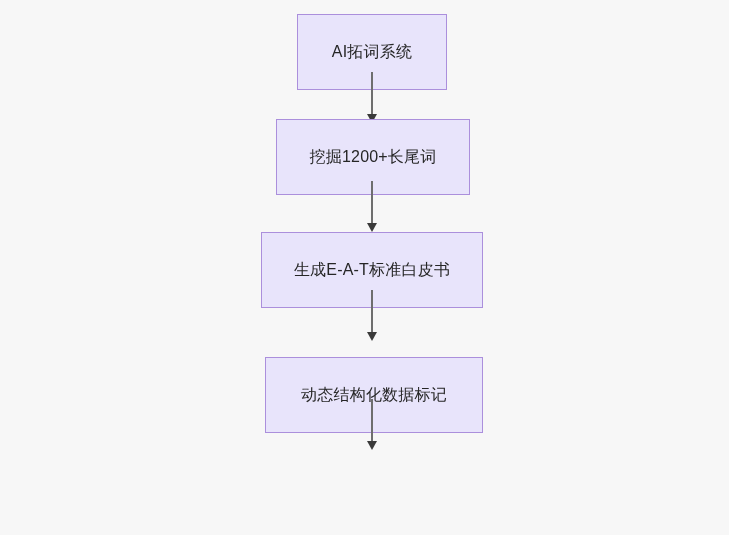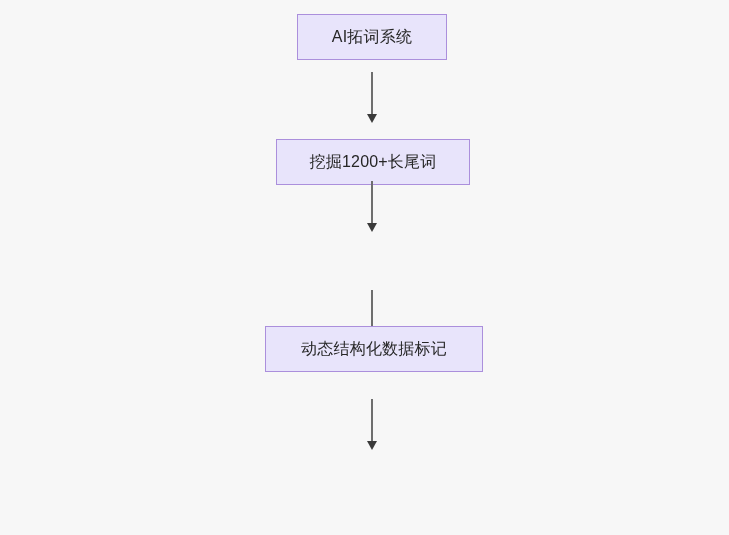--- a/index.html
+++ b/index.html
@@ -19,21 +19,21 @@
     height: 535px;
   }
   .node {
     position: absolute;
     box-sizing: border-box;
     background: #e8e4fb;
     border: 1px solid #ab8fdc;
     display: flex;
     align-items: center;
     justify-content: center;
-    height: 46px;
+    height: 76px;
   }
   .node-label {
     font-size: 16px;
     line-height: 1;
     color: #262626;
     letter-spacing: 0.2px;
     white-space: nowrap;
     font-family: "Liberation Sans", "DejaVu Sans", sans-serif;
   }
   .edge {
@@ -46,23 +46,23 @@
     position: absolute;
     left: 367px;
     width: 0;
     height: 0;
     border-left: 5px solid transparent;
     border-right: 5px solid transparent;
     border-top: 9px solid #3a3a3a;
   }
   
   #node-1 { left: 297px; top: 14px;  width: 150px; }
-  #node-2 { left: 276px; top: 139px; width: 194px; }
+  #node-2 { left: 276px; top: 119px; width: 194px; }
   #node-3 { left: 261px; top: 232px; width: 222px; }
-  #node-4 { left: 265px; top: 326px; width: 218px; }
+  #node-4 { left: 265px; top: 357px; width: 218px; }
   #node-5 { left: 254px; top: 450px; width: 240px; }
   
   #edge-1 { top: 72px;  height: 43px; }
   #edge-2 { top: 181px; height: 43px; }
   #edge-3 { top: 290px; height: 43px; }
   #edge-4 { top: 399px; height: 43px; }
   #edge-head-1 { top: 114px; }
   #edge-head-2 { top: 223px; }
   #edge-head-3 { top: 332px; }
   #edge-head-4 { top: 441px; }
@@ -79,20 +79,23 @@
   <div class="edge" id="edge-1"></div>
   <div class="edge-head" id="edge-head-1"></div>
 
   <div class="node" id="node-2">
     <span class="node-label">挖掘1200+长尾词</span>
   </div>
 
   <div class="edge" id="edge-2"></div>
   <div class="edge-head" id="edge-head-2"></div>
 
+  <div class="node" id="node-3">
+    <span class="node-label">生成E-A-T标准白皮书</span>
+  </div>
 
   <div class="edge" id="edge-3"></div>
   <div class="edge-head" id="edge-head-3"></div>
 
   <div class="node" id="node-4">
     <span class="node-label">动态结构化数据标记</span>
   </div>
 
   <div class="edge" id="edge-4"></div>
   <div class="edge-head" id="edge-head-4"></div>

